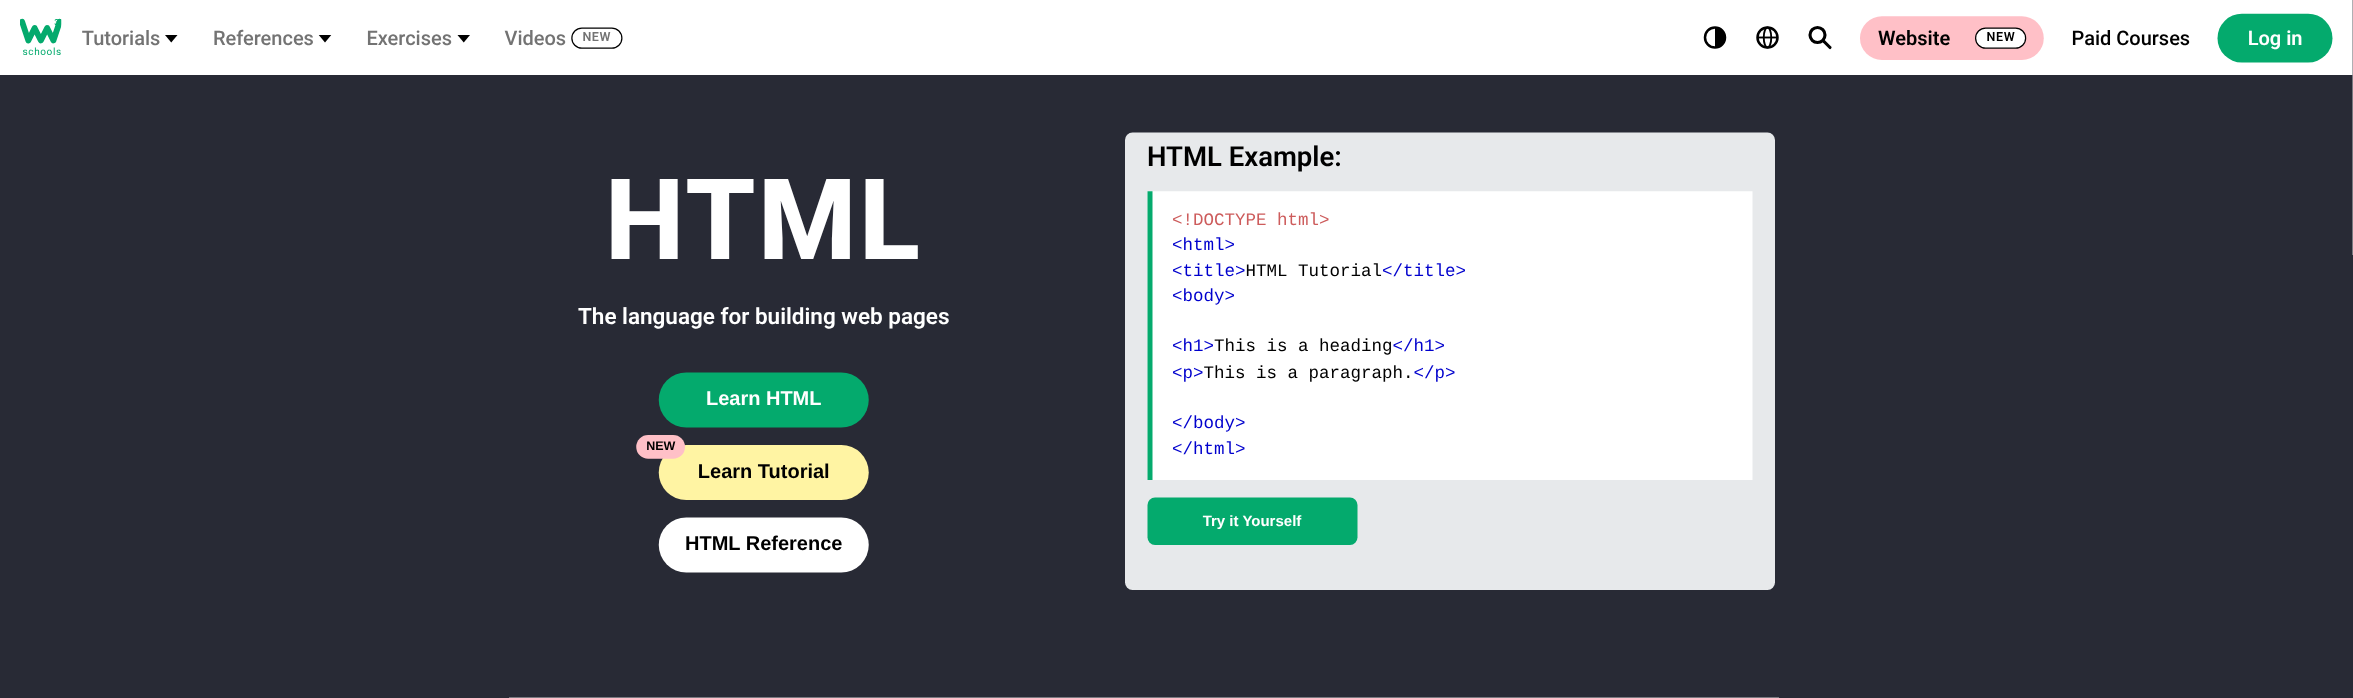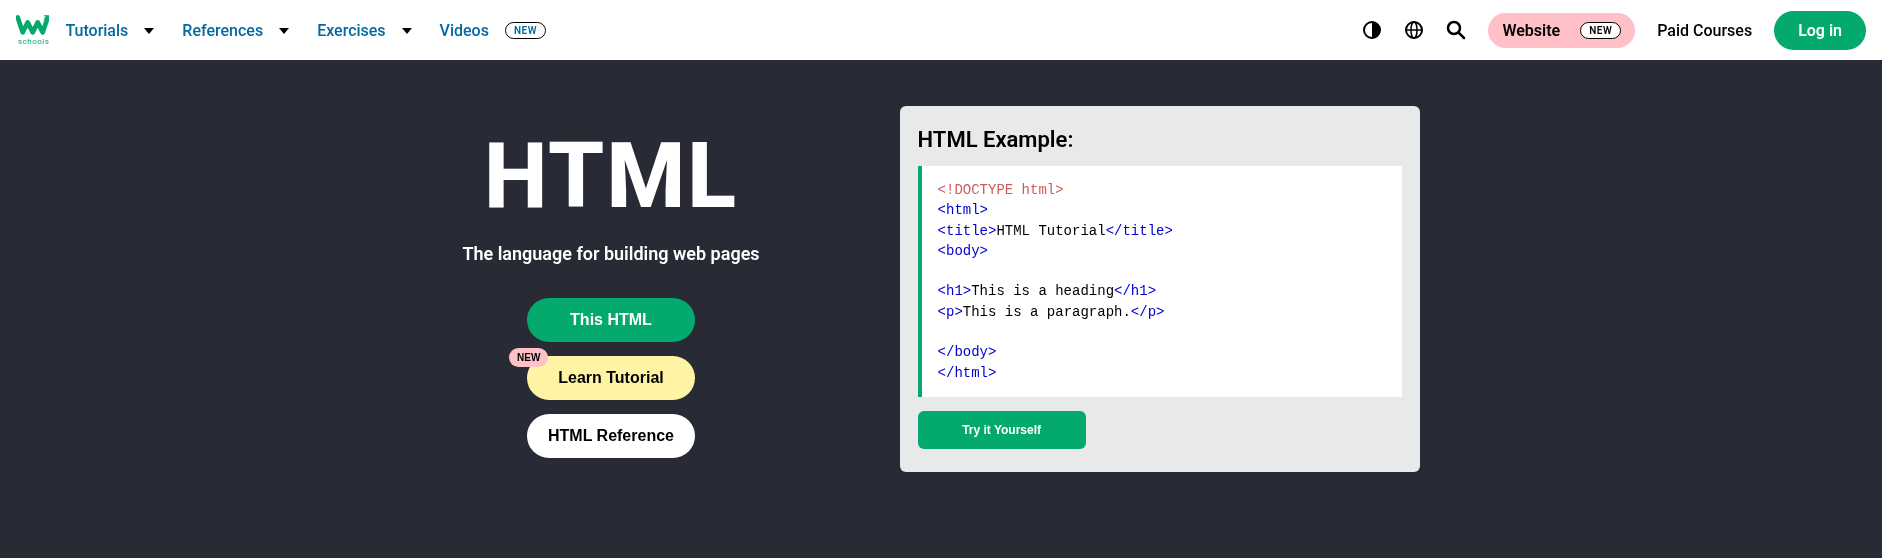--- a/index.html
+++ b/index.html
@@ -3,21 +3,21 @@
 <meta charset="utf-8">
 <style>
 * { margin: 0; padding: 0; box-sizing: border-box; }
 body { font-family: -apple-system, BlinkMacSystemFont, "Segoe UI", Roboto, sans-serif; background: #fff; }
 
 .topbar { display: flex; align-items: center; height: 60px; padding: 0 16px; background: #fff; }
 .logo-text { font-size: 8px; color: #04aa6d; letter-spacing: 0.5px; margin-left: 2px; }
 .logo-wrap { display: flex; flex-direction: column; align-items: center; }
 
 .nav-left { display: flex; align-items: center; gap: 28px; margin-left: 16px; }
-.nav-item { display: flex; align-items: center; gap: 16px; font-size: 16px; font-weight: 500; color: #0369a1; cursor: pointer; }
+.nav-item { display: flex; align-items: center; gap: 4px; font-size: 16px; font-weight: 500; color: #737373; cursor: pointer; }
 .caret { width: 0; height: 0; border-left: 5px solid transparent; border-right: 5px solid transparent; border-top: 6px solid #000; margin-top: 2px; }
 .badge-new { font-size: 10px; font-weight: 600; padding: 2px 8px; border: 1px solid #000; border-radius: 10px; letter-spacing: 0.5px; }
 
 .nav-right { margin-left: auto; display: flex; align-items: center; gap: 22px; }
 .icon-btn { cursor: pointer; display: flex; align-items: center; justify-content: center; }
 .pill { padding: 8px 14px; border-radius: 22px; font-size: 16px; font-weight: 600; cursor: pointer; display: flex; align-items: center; gap: 20px; }
 .pill-pink { background: #ffc0c7; color: #000; }
 .pill-pink .badge-new { background: #fff; }
 .pill-green { background: #04aa6d; color: #fff; padding: 10px 24px; }
 .paid-link { font-size: 16px; font-weight: 500; color: #000; cursor: pointer; }
@@ -26,21 +26,21 @@
 .hero-inner { display: flex; justify-content: center; gap: 140px; max-width: 1400px; margin: 0 auto; }
 .hero-left { display: flex; flex-direction: column; align-items: center; padding-top: 18px; }
 .hero-title { font-size: 90px; font-weight: 800; color: #fff; letter-spacing: 2px; }
 .hero-sub { font-size: 18px; font-weight: 600; color: #fff; margin-top: 14px; margin-bottom: 34px; }
 .btn { border: none; border-radius: 24px; padding: 13px 0; width: 168px; font-size: 16px; font-weight: 600; cursor: pointer; margin-bottom: 14px; text-align: center; position: relative; }
 .btn-green { background: #04aa6d; color: #fff; }
 .btn-yellow { background: #fff4a3; color: #000; }
 .btn-white { background: #fff; color: #000; }
 .btn-badge { position: absolute; left: -18px; top: -8px; background: #ffc0c7; font-size: 10px; font-weight: 700; padding: 4px 8px; border-radius: 12px; color: #000; }
 
-.example-card { background: #e7e9eb; border-radius: 6px; padding: 21px 18px 20px; width: 520px; }
+.example-card { background: #e7e9eb; border-radius: 6px; padding: 8px 18px 20px; width: 520px; }
 .example-title { font-size: 22px; font-weight: 600; color: #000; margin-bottom: 14px; }
 .code-box { background: #fff; border-left: 4px solid #04aa6d; padding: 14px 16px; font-family: Consolas, "Courier New", monospace; font-size: 14px; line-height: 1.45; white-space: pre; overflow-x: auto; }
 .tag { color: #0000cd; }
 .doctype { color: #cd5c5c; }
 .txt { color: #000; }
 .try-btn { background: #04aa6d; color: #fff; border: none; border-radius: 6px; padding: 12px 0; width: 168px; font-size: 12px; font-weight: 600; margin-top: 14px; cursor: pointer; }
 </style>
 </head>
 <body>
 
@@ -99,21 +99,21 @@
     <span class="paid-link">Paid Courses</span>
     <div class="pill pill-green">Log in</div>
   </div>
 </div>
 
 <div class="hero">
   <div class="hero-inner">
     <div class="hero-left">
       <div class="hero-title">HTML</div>
       <div class="hero-sub">The language for building web pages</div>
-      <button class="btn btn-green">This HTML</button>
+      <button class="btn btn-green">Learn HTML</button>
       <button class="btn btn-yellow">
         <span class="btn-badge">NEW</span>
         <span>Learn Tutorial</span>
       </button>
       <button class="btn btn-white">HTML Reference</button>
     </div>
 
     <div class="example-card">
       <div class="example-title">HTML Example:</div>
       <div class="code-box"><span class="doctype">&lt;!DOCTYPE</span><span class="doctype"> html</span><span class="doctype">&gt;</span>

